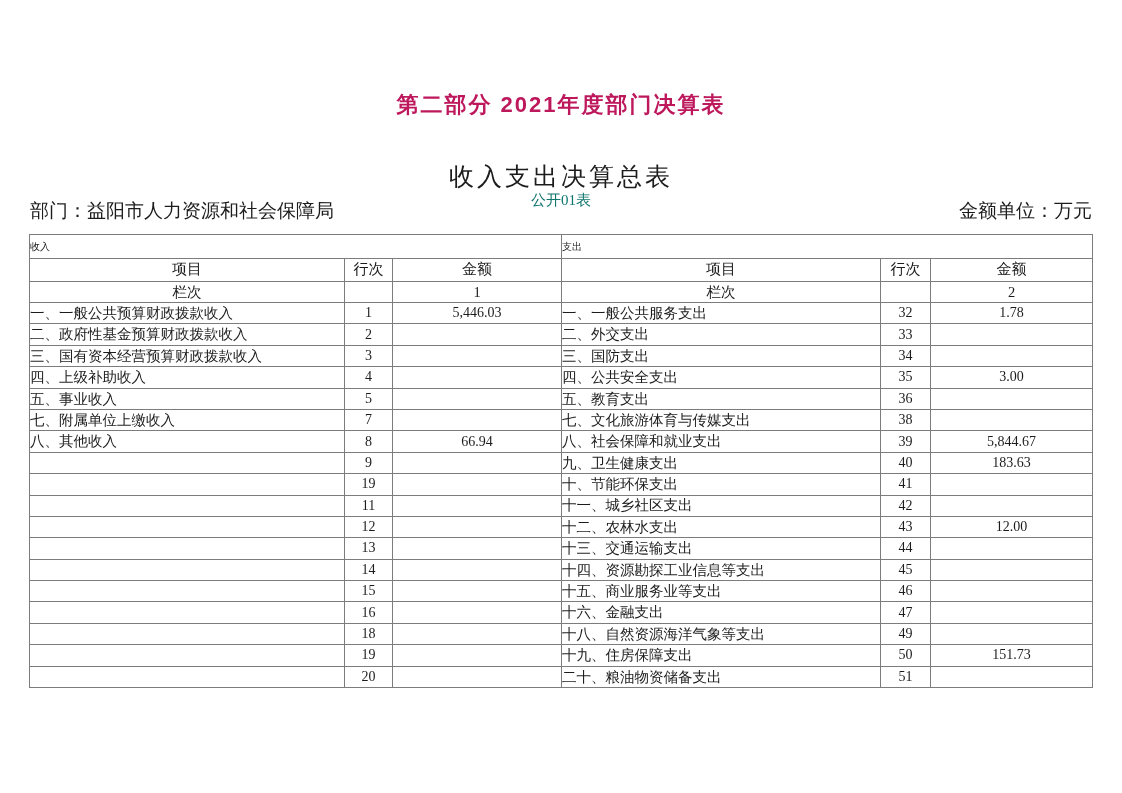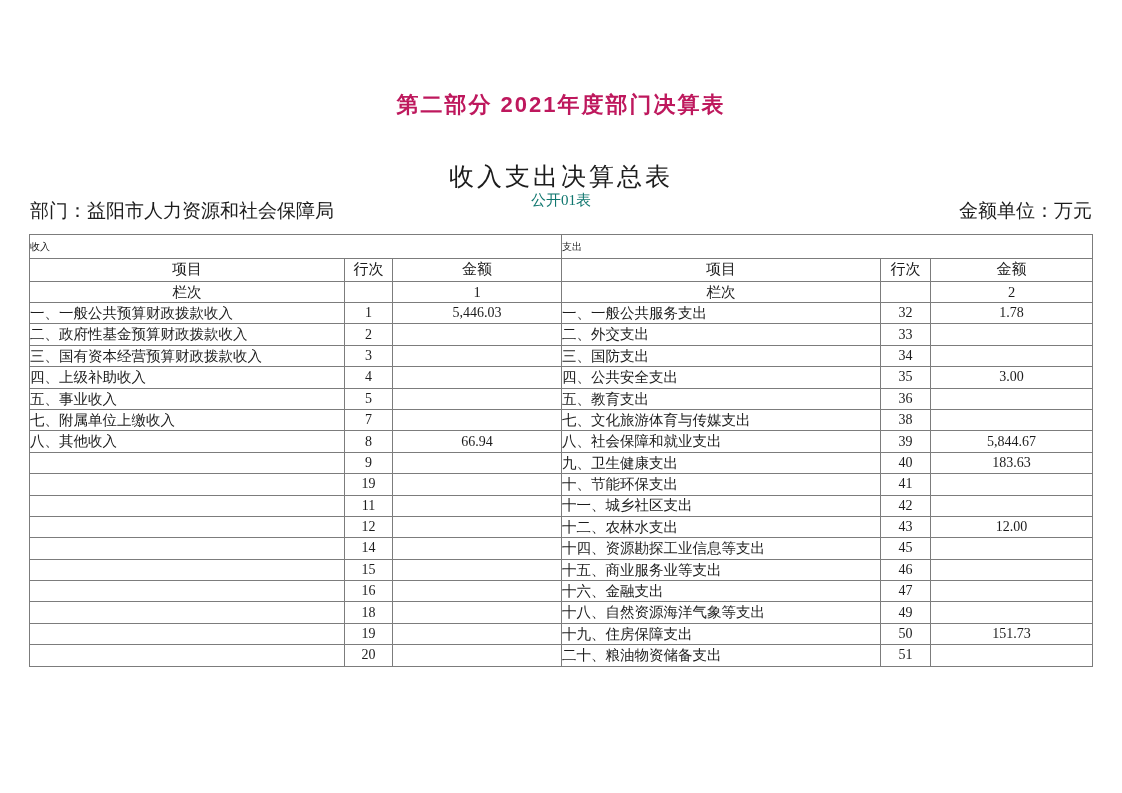--- a/index.html
+++ b/index.html
@@ -187,20 +187,28 @@
         <tr>
           <td class="item"></td>
           <td class="rowno">12</td>
           <td class="amount"></td>
           <td class="item">十二、农林水支出</td>
           <td class="rowno">43</td>
           <td class="amount">12.00</td>
         </tr>
         <tr>
           <td class="item"></td>
+          <td class="rowno">13</td>
+          <td class="amount"></td>
+          <td class="item">十三、交通运输支出</td>
+          <td class="rowno">44</td>
+          <td class="amount"></td>
+        </tr>
+        <tr>
+          <td class="item"></td>
           <td class="rowno">14</td>
           <td class="amount"></td>
           <td class="item">十四、资源勘探工业信息等支出</td>
           <td class="rowno">45</td>
           <td class="amount"></td>
         </tr>
         <tr>
           <td class="item"></td>
           <td class="rowno">15</td>
           <td class="amount"></td>

